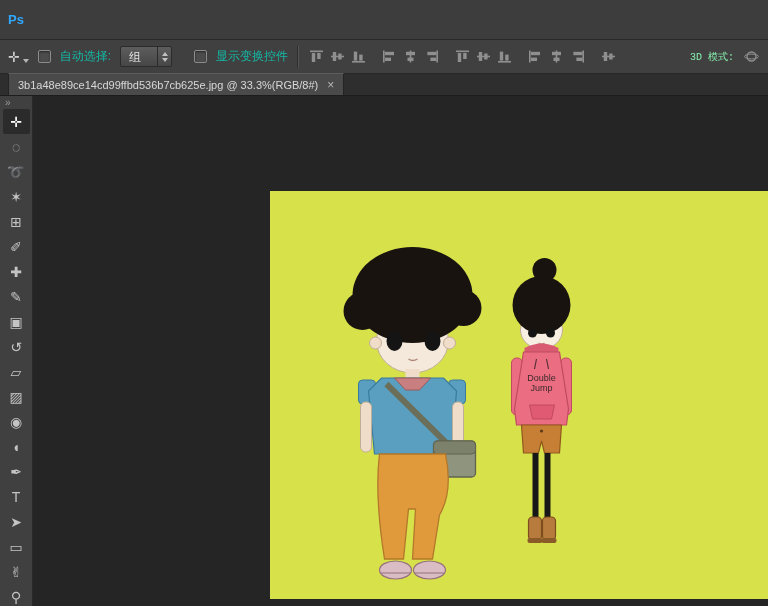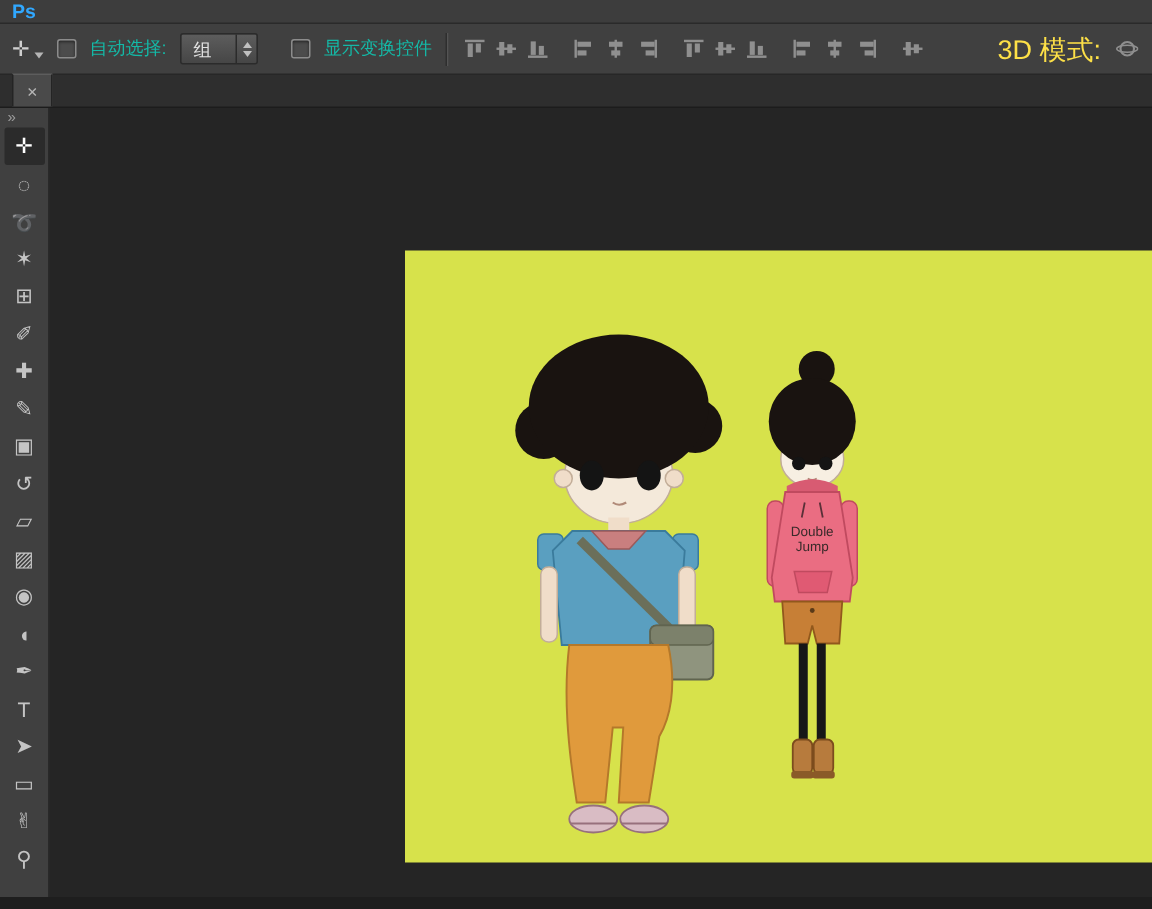--- a/index.html
+++ b/index.html
@@ -1,20 +1,20 @@
 <!DOCTYPE html>
 <html><head>
 <meta charset="utf-8">
 <style>
   html,body{margin:0;padding:0;background:#1e1e1e;}
   body{width:768px;height:606px;overflow:hidden;position:relative;
        font-family:"Liberation Sans","DejaVu Sans",sans-serif;user-select:none;}
 
   
-  .menubar{height:16px;background:#3d3d3d;border-bottom:1px solid #2a2a2a;
+  .menubar{height:40px;background:#3d3d3d;border-bottom:1px solid #2a2a2a;
            display:flex;align-items:center;box-sizing:border-box;}
   .logo{color:#31a8ff;font-weight:bold;font-size:13px;padding:0 10px 0 8px;}
   .menu-item{color:#d6d6d6;font-size:12px;padding:0 9px;line-height:23px;white-space:nowrap;cursor:default;}
 
   
   .optbar{height:34px;background:#404040;border-bottom:1px solid #272727;
           display:flex;align-items:center;padding:0 8px;gap:9px;box-sizing:border-box;}
   .tool-chip{color:#cfcfcf;font-size:14px;display:flex;align-items:center;gap:3px;}
   .caret{width:0;height:0;border-left:3px solid transparent;border-right:3px solid transparent;
          border-top:4px solid #b5b5b5;margin-top:8px;}
@@ -25,21 +25,21 @@
          border:1px solid #2b2b2b;border-radius:2px;height:19px;}
   .combo-value{color:#e2e2e2;font-size:12px;padding:1px 16px 0 8px;line-height:18px;}
   .combo-spin{border-left:1px solid #2b2b2b;width:13px;display:flex;flex-direction:column;
               align-items:center;justify-content:center;gap:2px;}
   .tri-up{width:0;height:0;border-left:3px solid transparent;border-right:3px solid transparent;border-bottom:4px solid #c0c0c0;}
   .tri-dn{width:0;height:0;border-left:3px solid transparent;border-right:3px solid transparent;border-top:4px solid #c0c0c0;}
   .sep{width:1px;height:22px;background:#2e2e2e;border-right:1px solid #545454;flex:0 0 auto;}
   .groups{display:flex;align-items:center;gap:14px;}
   .icon-group{display:flex;gap:4px;}
   .opt-icon{width:17px;height:15px;display:flex;align-items:center;justify-content:center;opacity:.85;}
-  .label-3d{margin-left:auto;color:#fde047;font-size:18px;white-space:nowrap;}
+  .label-3d{margin-left:auto;color:#86efac;font-size:10px;white-space:nowrap;font-family:Liberation Mono, monospace;}
 
   
   .tabstrip{height:22px;background:#2e2e2e;display:flex;align-items:flex-end;border-bottom:1px solid #1c1c1c;box-sizing:border-box;}
   .tab{background:#4a4a4a;height:21px;display:flex;align-items:center;padding:0 9px;gap:9px;
        border-right:1px solid #242424;border-left:1px solid #242424;border-top:1px solid #5d5d5d;margin-left:8px;}
   .tab-title{color:#d8d8d8;font-size:11px;white-space:nowrap;}
   .tab-close{color:#b5b5b5;font-size:12px;cursor:default;}
 
   
   .main{display:flex;height:526px;}
@@ -186,20 +186,21 @@
   <span class="opt-icon">
     <svg width="15" height="13" viewBox="0 0 15 13">
         <circle cx="7.5" cy="6.5" r="4.5" fill="none" stroke="#9d9d9d" stroke-width="1.4"></circle>
         <ellipse cx="7.5" cy="6.5" rx="7" ry="2.4" fill="none" stroke="#9d9d9d" stroke-width="1"></ellipse>
       </svg>
   </span>
 </div>
 
 <div class="tabstrip">
   <div class="tab">
+    <span class="tab-title">3b1a48e89ce14cd99ffbd536b7cb625e.jpg @ 33.3%(RGB/8#)</span>
     <span class="tab-close">×</span>
   </div>
 </div>
 
 <div class="main">
   <div class="toolbar">
     <span class="toolbar-collapse">»</span>
     <div style="display:flex;flex-direction:column;align-items:center;">
         <div class="tool active">✛</div>
         <div class="tool">◌</div>

